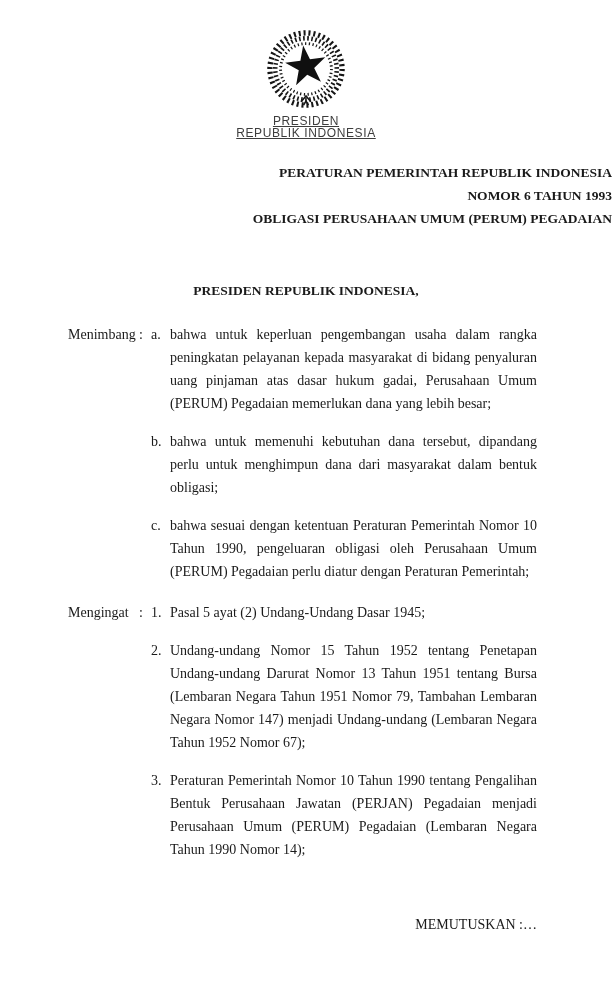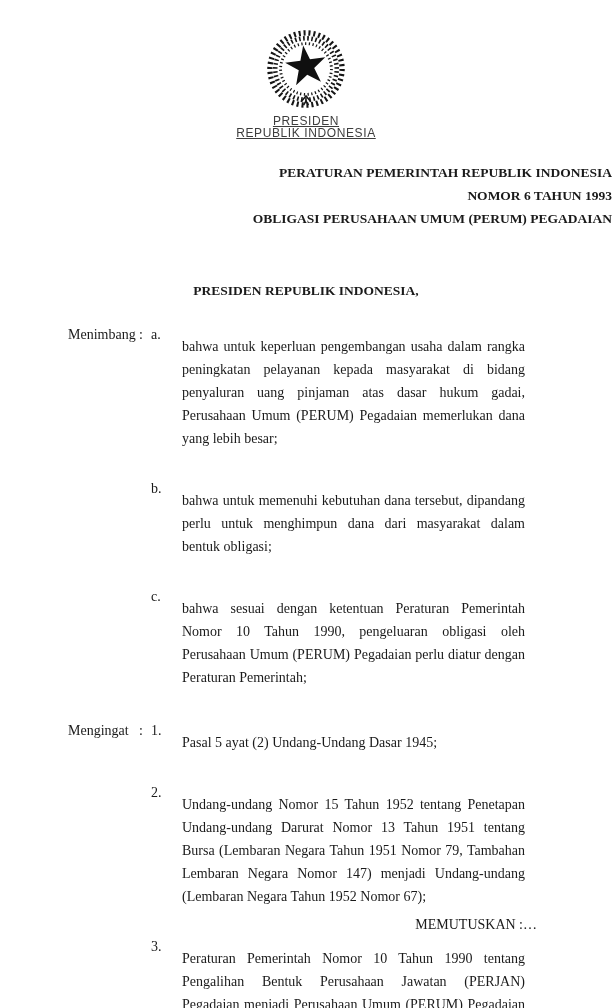--- a/index.html
+++ b/index.html
@@ -70,21 +70,21 @@
   .section + .section { margin-top: 18px; }
   .row {
     display: grid;
     grid-template-columns: 71px 12px 19px 1fr;
   }
   .row + .row { margin-top: 15px; }
   .col-label { text-align: left; }
   .col-colon { text-align: left; }
   .col-marker { text-align: left; }
   .col-text {
-    margin: 12px;
+    margin: 0;
     text-align: justify;
   }
   
   .decision {
     position: absolute;
     top: 913px;
     right: 75px;
     font-size: 14px;
     line-height: 23px;
     text-align: center;

